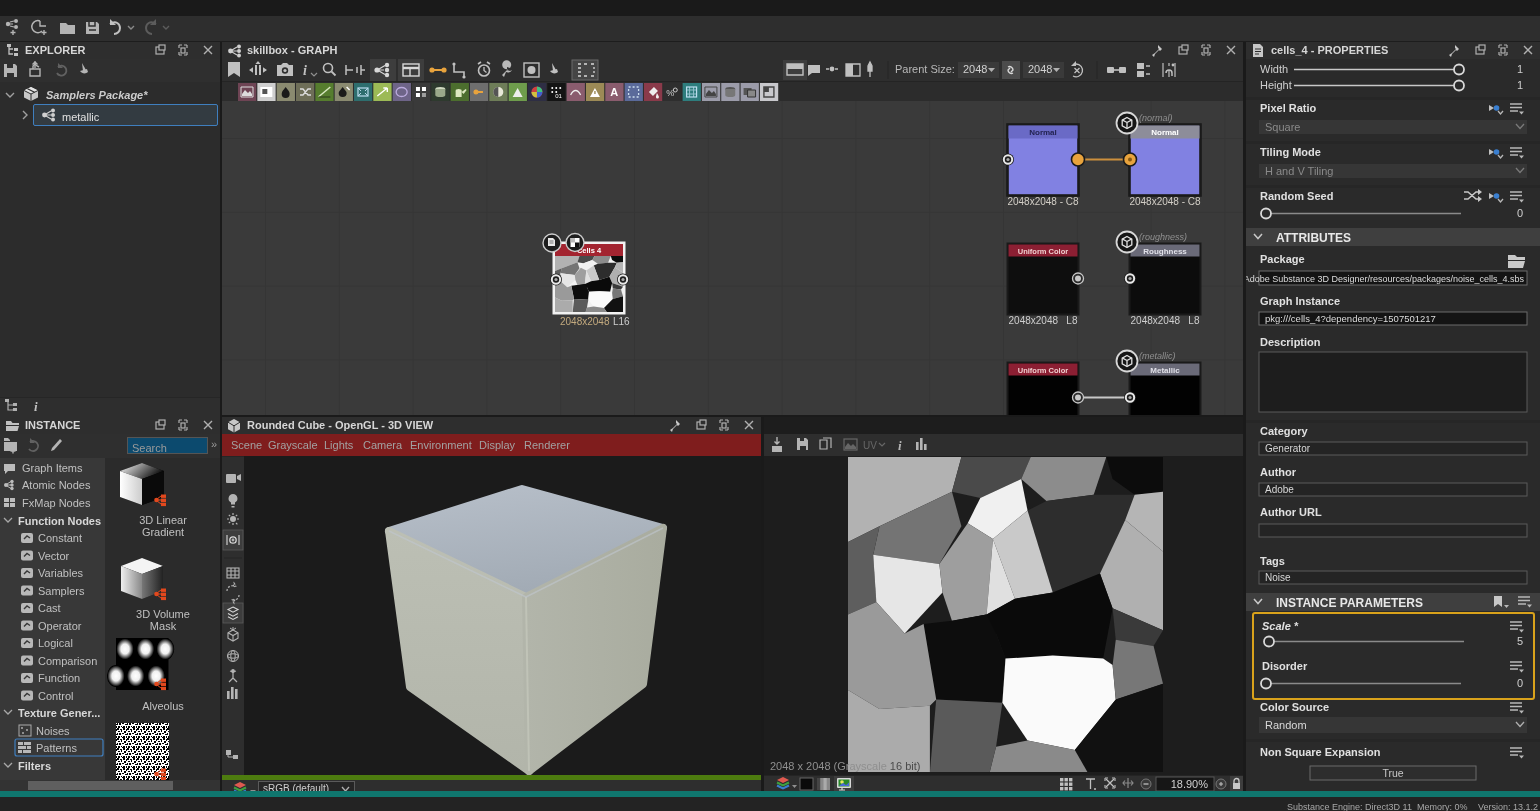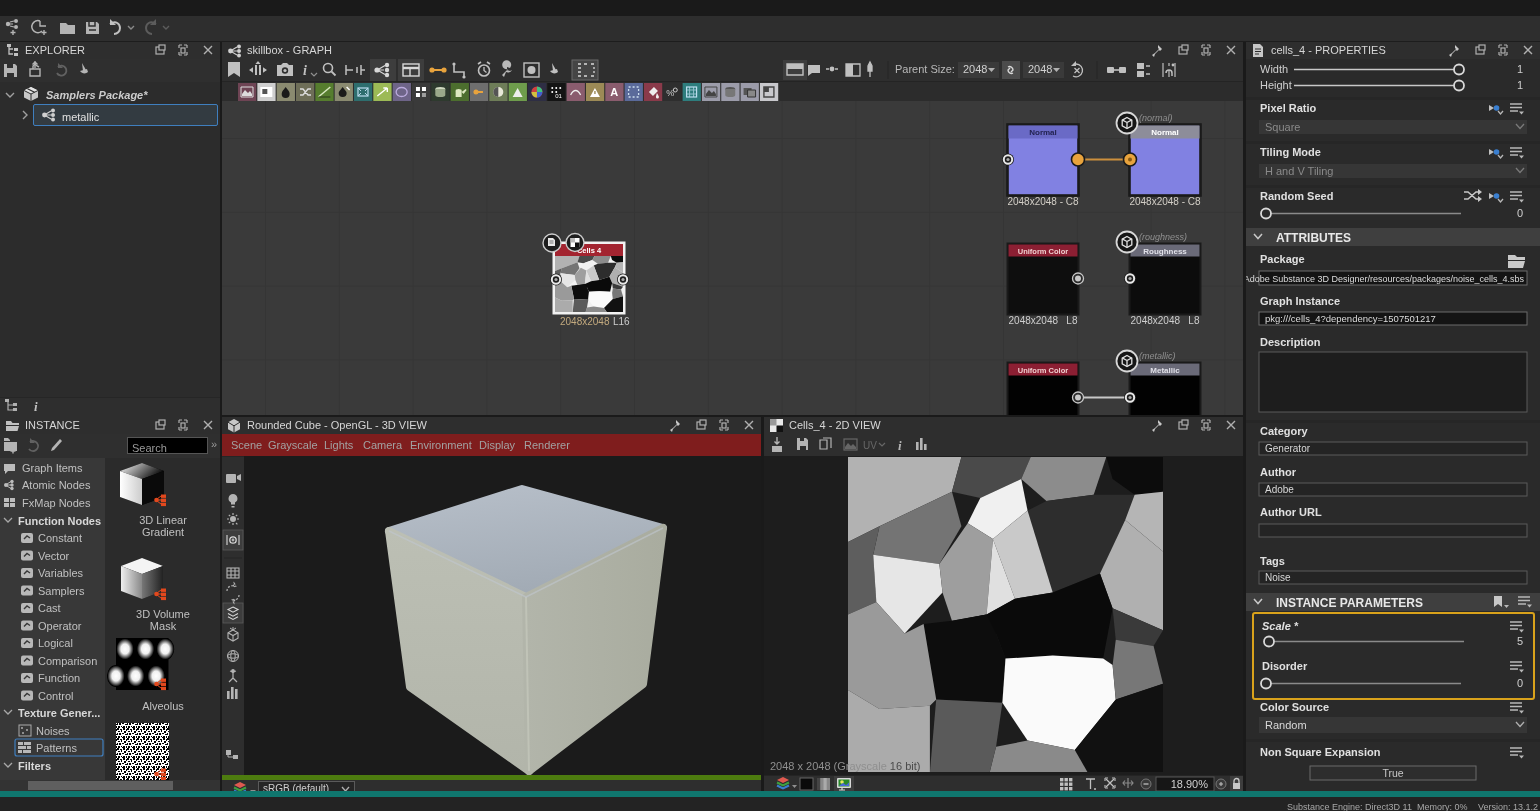--- a/index.html
+++ b/index.html
@@ -5,21 +5,21 @@
 * { margin:0; padding:0; box-sizing:border-box; }
 html,body { width:1540px; height:811px; overflow:hidden; background:#1a1a1a;
   font-family:"Liberation Sans", sans-serif; font-size:11px; color:#c8c8c8; }
 .abs { position:absolute; }
 #app { position:absolute; left:0; top:0; width:1540px; height:811px; }
 
 #menubar { left:0; top:16px; width:1540px; height:16px; background:#292929;margin-top:8px; }
 #menubar span { position:absolute; top:2px; color:#c4c4c4; font-size:11px; }
 #toolbar { left:0; top:16px; width:1540px; height:26px; background:#2e2e2e; border-bottom:1px solid #1d1d1d;}
 
-.ptitle { position:absolute; height:17px; background:#2e2e2e; color:#d6d6d6; font-weight:normal; font-size:11px;padding-left:32px; }
+.ptitle { position:absolute; height:17px; background:#2e2e2e; color:#d6d6d6; font-weight:bold; font-size:11px;padding-left:32px; }
 .ptitle .t { position:absolute; top:2px; }
 </style>
 </head>
 <body>
 <div id="app">
   <div id="menubar" class="abs">
     <span style="left:10px">File</span>
       <span style="left:40px">Edit</span>
     <span style="left:72px">Scale</span>
       <span style="left:112px">Windows</span>
@@ -146,21 +146,21 @@
         <g fill="#b4b4b4">
           <path d="M4 4h4l2 2v1H4zM4 8h13v9H4z"></path>
             <path d="M13 14.5v5M10.5 17h5" stroke="#b4b4b4" stroke-width="1.4" fill="none"></path>
           <g opacity="0.38">
               <path d="M30 8a5 5 0 1 1-1 7" stroke="#b4b4b4" stroke-width="1.8" fill="none"></path>
               <path d="M30 4v5h5z"></path>
             </g>
           <path d="M52 14l8-9 2 2-8 9-3 1z"></path>
         </g>
       </svg>
-      <div class="abs" style="left:127px;top:3px;width:81px;height:17px;background:#000000;border:1px solid #555;color:#9a9a9a;padding:4px 4px">Search</div>
+      <div class="abs" style="left:127px;top:3px;width:81px;height:17px;background:#0c4a6e;border:1px solid #555;color:#9a9a9a;padding:4px 4px">Search</div>
       <span class="abs" style="left:211px;top:4px;color:#9a9a9a">»</span>
     </div>
 
     <div class="abs" style="left:0;top:41px;width:105px;height:322px;background:#383838;overflow:hidden" id="libtree">
       <svg width="105" height="322" viewBox="0 0 105 322" style="position:absolute">
         <g fill="#bcbcbc">
           <path d="M4 6h11v7H8l-3 3v-3H4z"></path>
           <circle cx="6" cy="27" r="2"></circle>
             <circle cx="12" cy="23.5" r="1.7"></circle>
             <circle cx="12" cy="27" r="1.7"></circle>
@@ -821,38 +821,20 @@
         <path d="M28 10l3 3 3-3" fill="#909090"></path>
       </svg>
       <div class="abs" style="left:36px;top:1px;width:97px;height:14px;background:#252525;border:1px solid #5a5a5a;color:#cfcfcf;padding:1px 4px;font-size:10px">sRGB (default)
         <svg width="9" height="7" style="position:absolute;right:4px;top:4px" viewBox="0 0 9 7">
             <path d="M1 1l3.5 4L8 1" stroke="#b0b0b0" stroke-width="1.3" fill="none"></path>
           </svg>
       </div>
     </div>
   </div>
   <div id="view2d" class="abs" style="left:764px;top:417px;width:479px;height:374px;background:#1d1d1d">
-    <div class="ptitle" style="left:0;top:0;width:479px">
-      <svg width="13" height="13" style="position:absolute;left:6px;top:2px" viewBox="0 0 13 13">
-        <rect x="0" y="0" width="13" height="13" fill="#e8e8e8"></rect>
-          <rect x="6.5" y="6.5" width="6.5" height="6.5" fill="#111"></rect>
-          <rect x="0" y="0" width="6.5" height="6.5" fill="#999"></rect>
-      </svg>
-      <span class="t" style="left:25px">Cells_4 - 2D VIEW</span>
-      <svg width="90" height="13" style="position:absolute;right:5px;top:2px" viewBox="0 0 90 13">
-        <path d="M10 1l4 4-2 2-1-1-4 4-1 3-2-2 3-2 4-4-1-1z" fill="#c8c8c8"></path>
-        <g stroke="#b0b0b0" fill="none" stroke-width="1.2">
-          <rect x="31" y="3" width="8" height="7"></rect>
-            <rect x="34" y="1" width="6" height="5" fill="#2e2e2e"></rect>
-          <path d="M54 1h3M54 1v3M62 1h-3M62 1v3M54 11h3M54 11v-3M62 11h-3M62 11v-3"></path>
-            <rect x="56" y="4" width="4" height="5"></rect>
-          <path d="M79 2l8 8M87 2l-8 8" stroke-width="1.4"></path>
-        </g>
-      </svg>
-    </div>
     <div class="abs" style="left:0;top:17px;width:479px;height:22px;background:#2e2e2e">
       <svg width="200" height="22" viewBox="0 0 200 22">
         <g fill="#b4b4b4">
           <path d="M8 12h10v6H8z"></path>
             <path d="M13 3v7M10.5 7.5L13 10l2.5-2.5" stroke="#b4b4b4" stroke-width="1.4" fill="none"></path>
           <path d="M33 4h9l2 2v10H33z"></path>
             <path d="M36 4v3h4V4M36 12h6v4h-6z" fill="#2e2e2e"></path>
           <path d="M56 6h7v9h-7z" fill="none" stroke="#b4b4b4" stroke-width="1.2"></path>
             <path d="M59 4h8v10" fill="none" stroke="#b4b4b4" stroke-width="1.2"></path>
           <g opacity="0.42">

